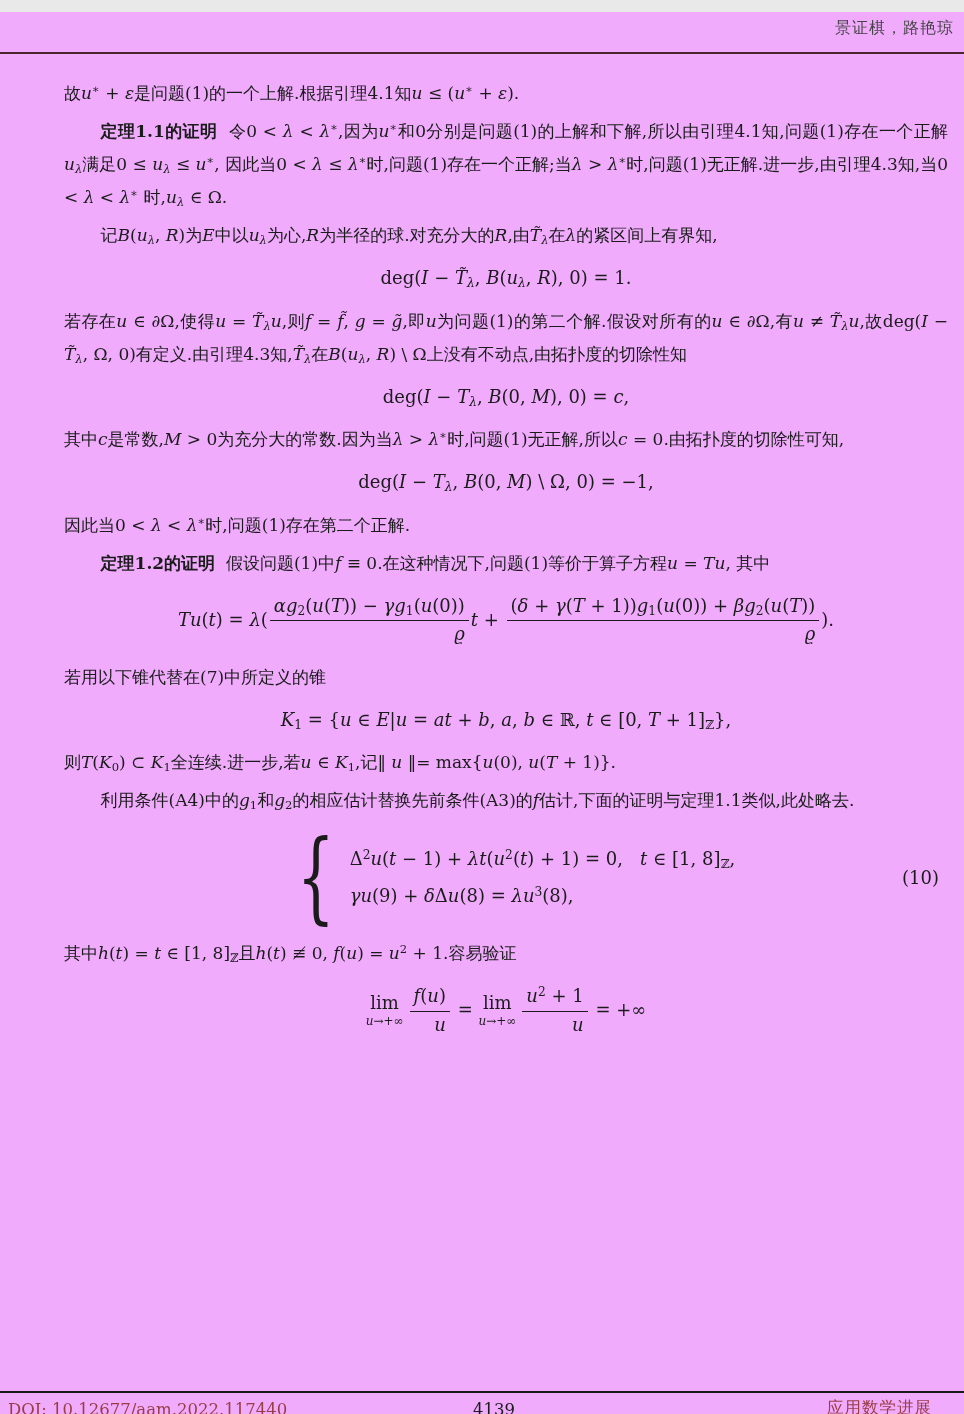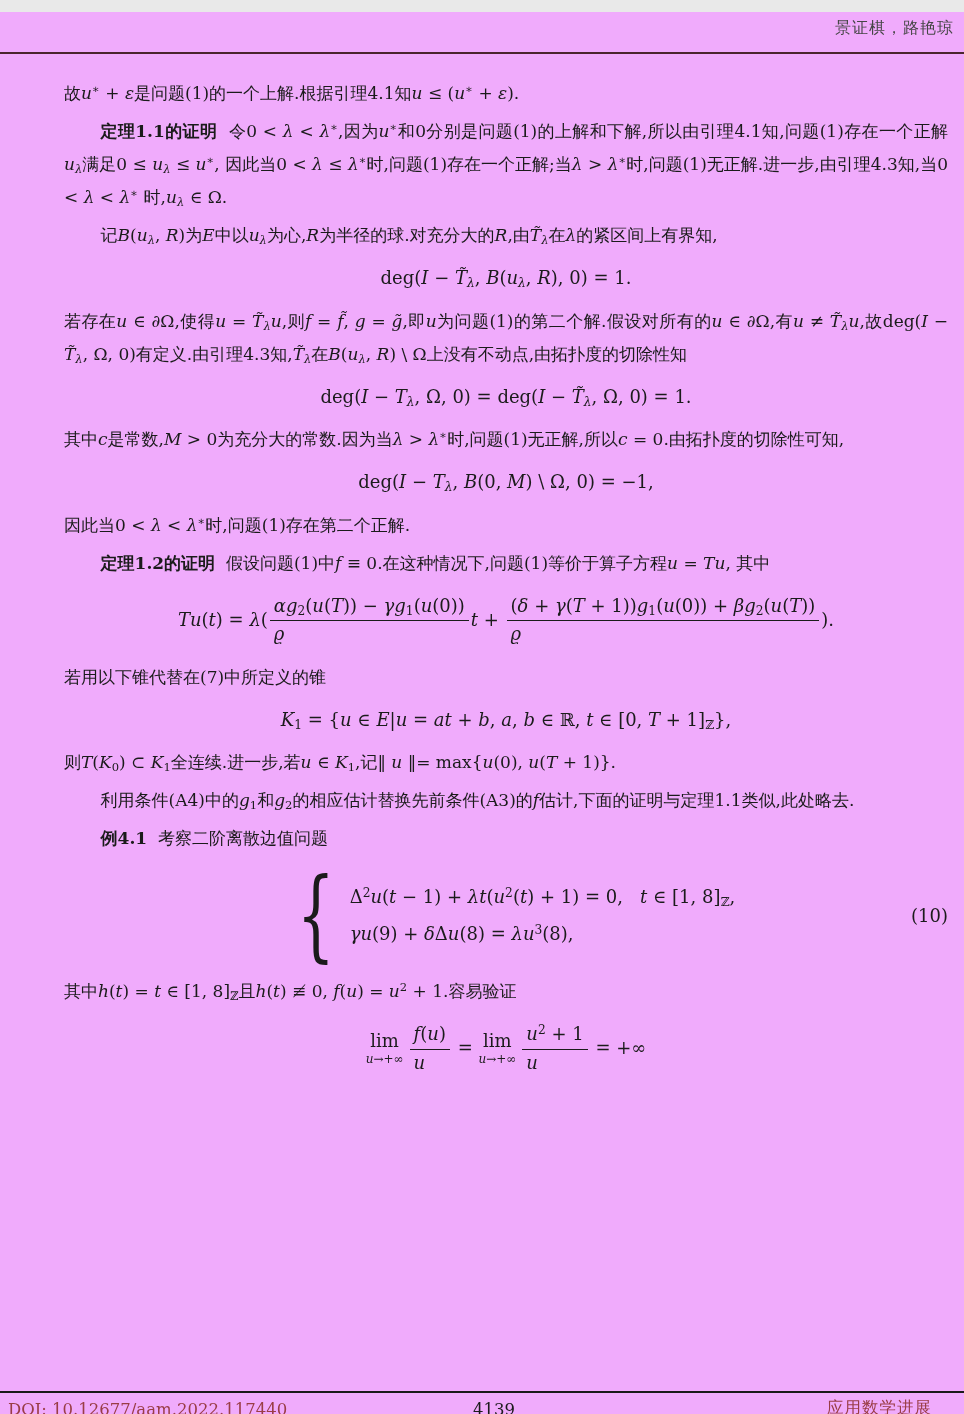--- a/index.html
+++ b/index.html
@@ -31,38 +31,38 @@
     font-size:17px;line-height:33px;margin:5px 0;
     text-align:justify;text-justify:inter-ideograph;
   }
   .para.indent{text-indent:2.15em;}
   .eq{
     text-align:center;font-size:18px;margin:15px 0;line-height:1.25;
   }
   sub,sup{font-size:68%;line-height:0;}
   sup{vertical-align:0.5em;}
   sub{vertical-align:-0.28em;}
-  .frac{display:inline-block;vertical-align:middle;text-align:left;padding:0 2px;}
+  .frac{display:inline-block;vertical-align:middle;text-align:right;padding:0 2px;}
   .frac .num{display:block;padding:0 4px 3px;}
   .frac .den{display:block;border-top:1.4px solid var(--text-color);padding:2px 4px 0;}
   .lim{display:inline-block;vertical-align:middle;margin-right:4px;}
   .lim .limtop{display:block;line-height:1;}
   .lim .limbot{display:block;font-size:12px;line-height:1;margin-top:3px;}
   .system{
     position:relative;display:flex;align-items:center;
     margin:14px 0;padding-left:220px;
   }
   .brace{
     display:inline-block;font-size:100px;line-height:0.92;font-weight:400;
     transform:scaleX(0.6);transform-origin:center;margin-right:2px;color:var(--text-color);
   }
   .syslines{display:inline-block;}
   .sysline{display:block;font-size:18px;line-height:37px;text-align:left;}
   .eqnum{
-    position:absolute;right:0;top:50%;transform:translateY(-50%);
+    position:absolute;right:9px;top:50%;transform:translateY(-50%);
     font-size:18px;color:var(--text-color);
   }
   .footer-rule{
     position:absolute;left:0;bottom:33px;width:964px;height:2px;
     background:var(--rule-black);
   }
   .footer{position:absolute;left:0;bottom:5px;width:940px;height:24px;font-size:16.5px;}
   .doi{position:absolute;left:8px;bottom:2px;color:var(--accent-maroon);}
   .pageno{position:absolute;left:0;right:0;bottom:2px;text-align:center;color:var(--text-color);padding-left:48px;}
   .journal{position:absolute;right:8px;bottom:2px;color:var(--accent-maroon);letter-spacing:1px;}
@@ -73,31 +73,30 @@
 <div class="page">
   <div class="authors">景证棋，路艳琼</div>
   <div class="rule-top"></div>
 
   <div class="content">
       <p class="para">故<i>u</i><sup>∗</sup> + <i>ε</i>是问题(1)的一个上解.根据引理4.1知<i>u</i> ≤ (<i>u</i><sup>∗</sup> + <i>ε</i>).</p>
       <p class="para indent"><b>定理1.1的证明</b>&nbsp;&nbsp;令0 &lt; <i>λ</i> &lt; <i>λ</i><sup>∗</sup>,因为<i>u</i><sup>∗</sup>和0分别是问题(1)的上解和下解,所以由引理4.1知,问题(1)存在一个正解<i>u<sub>λ</sub></i>满足0 ≤ <i>u<sub>λ</sub></i> ≤ <i>u</i><sup>∗</sup>, 因此当0 &lt; <i>λ</i> ≤ <i>λ</i><sup>∗</sup>时,问题(1)存在一个正解;当<i>λ</i> &gt; <i>λ</i><sup>∗</sup>时,问题(1)无正解.进一步,由引理4.3知,当0 &lt; <i>λ</i> &lt; <i>λ</i><sup>∗</sup> 时,<i>u<sub>λ</sub></i> ∈ Ω.</p>
       <p class="para indent">记<i>B</i>(<i>u<sub>λ</sub></i>, <i>R</i>)为<i>E</i>中以<i>u<sub>λ</sub></i>为心,<i>R</i>为半径的球.对充分大的<i>R</i>,由<i>T̃<sub>λ</sub></i>在<i>λ</i>的紧区间上有界知,</p>
       <div class="eq">deg(<i>I</i> − <i>T̃<sub>λ</sub></i>, <i>B</i>(<i>u<sub>λ</sub></i>, <i>R</i>), 0) = 1.</div>
       <p class="para">若存在<i>u</i> ∈ ∂Ω,使得<i>u</i> = <i>T̃<sub>λ</sub>u</i>,则<i>f</i> = <i>f̃</i>, <i>g</i> = <i>g̃</i>,即<i>u</i>为问题(1)的第二个解.假设对所有的<i>u</i> ∈ ∂Ω,有<i>u</i> ≠ <i>T̃<sub>λ</sub>u</i>,故deg(<i>I</i> − <i>T̃<sub>λ</sub></i>, Ω, 0)有定义.由引理4.3知,<i>T̃<sub>λ</sub></i>在<i>B</i>(<i>u<sub>λ</sub></i>, <i>R</i>) \ Ω上没有不动点,由拓扑度的切除性知</p>
-      <div class="eq">deg(<i>I</i> − <i>T<sub>λ</sub></i>, Ω, 0) = deg(<i>I</i> − <i>T̃<sub>λ</sub></i>, Ω, 0) = 1.</div>
+      <div class="eq">deg(<i>I</i> − <i>T<sub>λ</sub></i>, <i>B</i>(0, <i>M</i>), 0) = <i>c</i>,</div>
       <p class="para">其中<i>c</i>是常数,<i>M</i> &gt; 0为充分大的常数.因为当<i>λ</i> &gt; <i>λ</i><sup>∗</sup>时,问题(1)无正解,所以<i>c</i> = 0.由拓扑度的切除性可知,</p>
       <div class="eq">deg(<i>I</i> − <i>T<sub>λ</sub></i>, <i>B</i>(0, <i>M</i>) \ Ω, 0) = −1,</div>
       <p class="para">因此当0 &lt; <i>λ</i> &lt; <i>λ</i><sup>∗</sup>时,问题(1)存在第二个正解.</p>
       <p class="para indent"><b>定理1.2的证明</b>&nbsp;&nbsp;假设问题(1)中<i>f</i> ≡ 0.在这种情况下,问题(1)等价于算子方程<i>u</i> = <i>Tu</i>, 其中</p>
       <div class="eq"><i>Tu</i>(<i>t</i>) = <i>λ</i>(<span class="frac"><span class="num"><i>αg</i><sub>2</sub>(<i>u</i>(<i>T</i>)) − <i>γg</i><sub>1</sub>(<i>u</i>(0))</span><span class="den"><i>ϱ</i></span></span><i>t</i> + <span class="frac"><span class="num">(<i>δ</i> + <i>γ</i>(<i>T</i> + 1))<i>g</i><sub>1</sub>(<i>u</i>(0)) + <i>βg</i><sub>2</sub>(<i>u</i>(<i>T</i>))</span><span class="den"><i>ϱ</i></span></span>).</div>
       <p class="para">若用以下锥代替在(7)中所定义的锥</p>
       <div class="eq"><i>K</i><sub>1</sub> = {<i>u</i> ∈ <i>E</i>|<i>u</i> = <i>at</i> + <i>b</i>, <i>a</i>, <i>b</i> ∈ ℝ, <i>t</i> ∈ [0, <i>T</i> + 1]<sub>ℤ</sub>},</div>
       <p class="para">则<i>T</i>(<i>K</i><sub>0</sub>) ⊂ <i>K</i><sub>1</sub>全连续.进一步,若<i>u</i> ∈ <i>K</i><sub>1</sub>,记‖ <i>u</i> ‖= max{<i>u</i>(0), <i>u</i>(<i>T</i> + 1)}.</p>
       <p class="para indent">利用条件(A4)中的<i>g</i><sub>1</sub>和<i>g</i><sub>2</sub>的相应估计替换先前条件(A3)的<i>f</i>估计,下面的证明与定理1.1类似,此处略去.</p>
-      <p class="para indent"><b>例4.1</b>&nbsp;&nbsp;考察二阶离散边值问题</p>
       <div class="system">
         <span class="brace">{</span>
         <span class="syslines">
           <span class="sysline">Δ<sup>2</sup><i>u</i>(<i>t</i> − 1) + <i>λt</i>(<i>u</i><sup>2</sup>(<i>t</i>) + 1) = 0,&nbsp;&nbsp;&nbsp;<i>t</i> ∈ [1, 8]<sub>ℤ</sub>,</span>
           <span class="sysline"><i>γu</i>(9) + <i>δ</i>Δ<i>u</i>(8) = <i>λu</i><sup>3</sup>(8),</span>
         </span>
         <span class="eqnum">(10)</span>
       </div>
       <p class="para">其中<i>h</i>(<i>t</i>) = <i>t</i> ∈ [1, 8]<sub>ℤ</sub>且<i>h</i>(<i>t</i>) ≢ 0, <i>f</i>(<i>u</i>) = <i>u</i><sup>2</sup> + 1.容易验证</p>
       <div class="eq"><span class="lim"><span class="limtop">lim</span><span class="limbot"><i>u</i>→+∞</span></span><span class="frac"><span class="num"><i>f</i>(<i>u</i>)</span><span class="den"><i>u</i></span></span> = <span class="lim"><span class="limtop">lim</span><span class="limbot"><i>u</i>→+∞</span></span><span class="frac"><span class="num"><i>u</i><sup>2</sup> + 1</span><span class="den"><i>u</i></span></span> = +∞</div>

